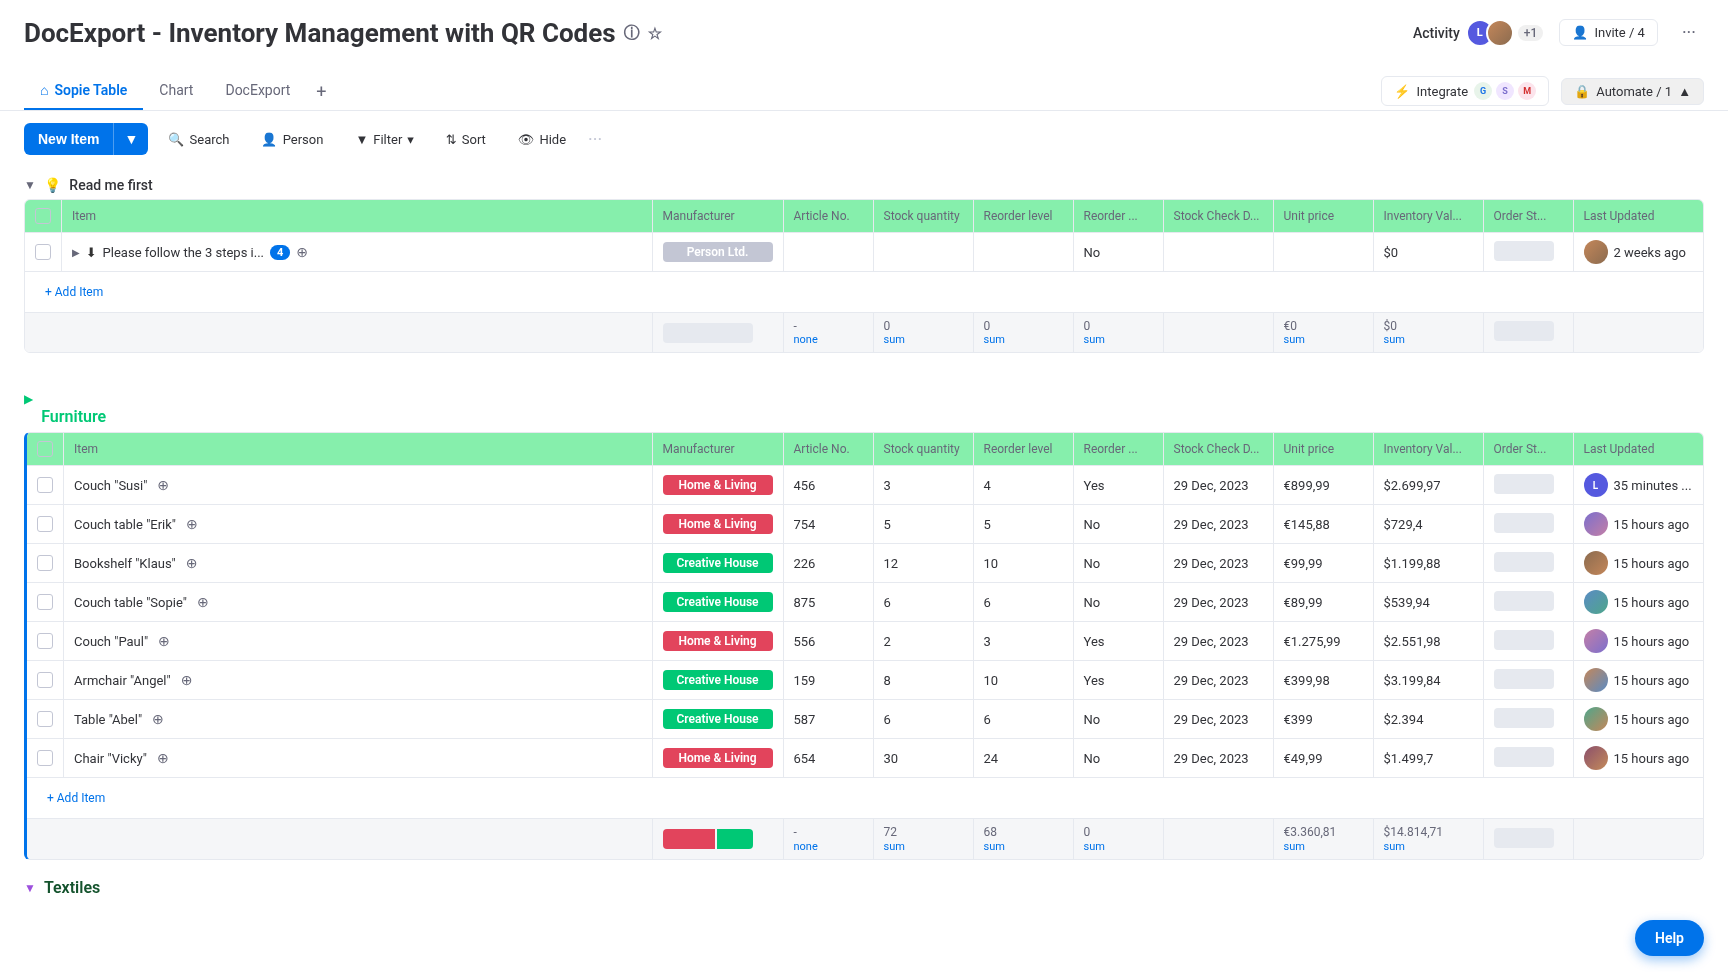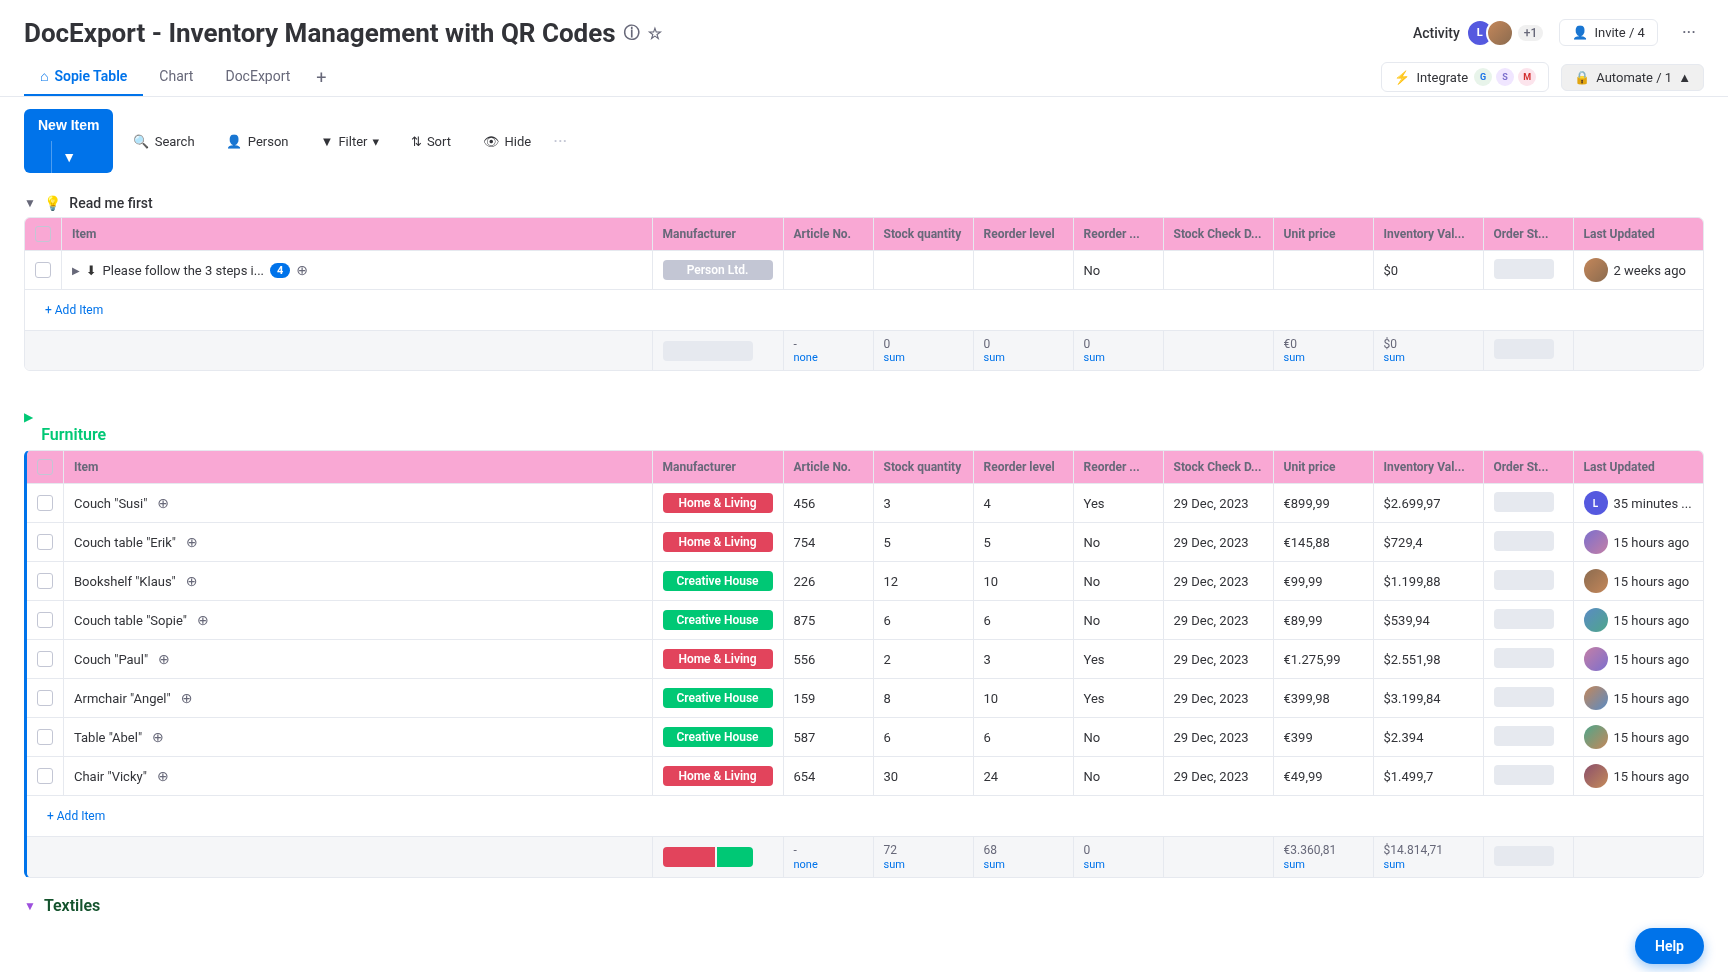--- a/index.html
+++ b/index.html
@@ -1,20 +1,20 @@
 <!DOCTYPE html>
 <html><head>
   <meta charset="utf-8">
   <style>
     * { box-sizing: border-box; margin: 0; padding: 0; }
     body { font-family: -apple-system, BlinkMacSystemFont, 'Segoe UI', Roboto, sans-serif; font-size: 13px; background: #fff; color: #323338; overflow: hidden; }
 
     
     .app-header { padding: 18px 24px 0 24px; }
-    .app-title { display: flex; align-items: center; gap: 8px; font-size: 26px; font-weight: 700; color: #323338; margin-bottom: 10px; }
+    .app-title { display: flex; align-items: center; gap: 8px; font-size: 26px; font-weight: 700; color: #323338; margin-bottom: 24px; }
     .header-right { display: flex; align-items: center; gap: 16px; position: absolute; top: 18px; right: 24px; }
     .activity-btn { display: flex; align-items: center; gap: 6px; font-size: 14px; color: #323338; cursor: pointer; font-weight: 500; }
     .avatar-group { display: flex; align-items: center; }
     .avatar { width: 28px; height: 28px; border-radius: 50%; display: flex; align-items: center; justify-content: center; font-size: 11px; font-weight: 700; color: #fff; border: 2px solid #fff; }
     .avatar-l { background: #5559df; margin-right: -8px; }
     .avatar-img { background: #c4c4c4; width: 28px; height: 28px; border-radius: 50%; border: 2px solid #fff; overflow: hidden; display: flex; align-items: center; justify-content: center; font-size: 10px; }
     .plus-badge { font-size: 12px; color: #676879; background: #f0f0f0; border-radius: 10px; padding: 1px 6px; margin-left: 4px; }
     .invite-btn { display: flex; align-items: center; gap: 6px; border: 1px solid #e6e9ef; border-radius: 6px; padding: 5px 12px; font-size: 13px; cursor: pointer; background: #fff; }
     .more-btn { padding: 4px 8px; cursor: pointer; color: #676879; font-size: 18px; }
 
@@ -23,40 +23,40 @@
     .tab { display: flex; align-items: center; gap: 6px; padding: 10px 16px; font-size: 14px; cursor: pointer; color: #676879; border-bottom: 2px solid transparent; white-space: nowrap; }
     .tab.active { color: #0073ea; border-bottom: 2px solid #0073ea; font-weight: 600; }
     .tab-home-icon { font-size: 14px; }
     .tab-add { color: #676879; font-size: 18px; padding: 8px 10px; cursor: pointer; }
     .tabs-right { margin-left: auto; display: flex; align-items: center; gap: 12px; }
     .integrate-btn, .automate-btn { display: flex; align-items: center; gap: 6px; font-size: 13px; padding: 5px 12px; border-radius: 6px; cursor: pointer; border: 1px solid #e6e9ef; background: #fff; }
     .automate-btn { background: #f0f0f0; }
 
     
     .toolbar { display: flex; align-items: center; gap: 8px; padding: 12px 24px; }
-    .new-item-btn { display: flex; align-items: center; background: #0073ea; color: #fff; border-radius: 6px; font-size: 14px; font-weight: 600; cursor: pointer; border: none; overflow: hidden; flex-direction: column; }
+    .new-item-btn { display: flex; align-items: center; background: #0073ea; color: #fff; border-radius: 6px; font-size: 14px; font-weight: 600; cursor: pointer; border: none; overflow: hidden; }
     .new-item-main { padding: 8px 14px; }
     .new-item-drop { padding: 8px 10px; border-left: 1px solid rgba(255,255,255,0.3); }
     .tool-btn { display: flex; align-items: center; gap: 5px; padding: 6px 12px; color: #323338; border-radius: 6px; cursor: pointer; font-size: 13px; }
     .tool-sep { color: #c3c6d4; padding: 0 2px; font-size: 18px; }
 
     
     .main-content { padding: 0 24px; height: calc(100vh - 130px); overflow-y: auto; }
 
     
     .section { margin-bottom: 8px; }
     .section-header { display: flex; align-items: center; gap: 8px; padding: 10px 0 6px 0; }
     .section-toggle { cursor: pointer; color: #676879; font-size: 12px; }
     .section-title { font-size: 16px; font-weight: 600; }
     .section-title.teal { color: #00c875; margin-top: 36px; }
 
     
     .table-wrap { border: 1px solid #e6e9ef; border-radius: 6px; overflow: hidden; margin-bottom: 6px; }
     .data-table { width: 100%; border-collapse: collapse; font-size: 13px; }
-    .data-table th { background: #f9a8d4; border-bottom: 1px solid #e6e9ef; border-right: 1px solid #e6e9ef; padding: 8px 10px; text-align: left; font-weight: 700; color: #676879; white-space: nowrap; font-size: 12px; }
+    .data-table th { background: #86efac; border-bottom: 1px solid #e6e9ef; border-right: 1px solid #e6e9ef; padding: 8px 10px; text-align: left; font-weight: 400; color: #676879; white-space: nowrap; font-size: 12px; }
     .data-table td { border-bottom: 1px solid #e6e9ef; border-right: 1px solid #e6e9ef; padding: 7px 10px; vertical-align: middle; white-space: nowrap; }
     .data-table tr:last-child td { border-bottom: none; }
     .data-table th:last-child, .data-table td:last-child { border-right: none; }
 
     .col-check { width: 36px; }
     .col-item { min-width: 220px; max-width: 320px; }
     .col-manufacturer { width: 130px; }
     .col-article { width: 90px; }
     .col-stock { width: 100px; }
     .col-reorder-level { width: 100px; }
@@ -83,21 +83,21 @@
     .sum-label { color: #0073ea; font-size: 11px; display: block; }
 
     
     .row-avatar { width: 24px; height: 24px; border-radius: 50%; background: #c4c4c4; display: flex; align-items: center; justify-content: center; font-size: 10px; color: #fff; font-weight: 600; }
     .row-avatar-img { width: 24px; height: 24px; border-radius: 50%; background: linear-gradient(135deg, #c4875a, #8b6b4f); }
 
     
     .order-status-gray { background: #e6e9ef; border-radius: 4px; height: 20px; width: 60px; display: inline-block; }
 
     
-    .help-btn { position: fixed; bottom: 8px; right: 24px; background: #0073ea; color: #fff; border-radius: 50px; padding: 10px 20px; font-size: 14px; font-weight: 600; cursor: pointer; box-shadow: 0 4px 12px rgba(0,115,234,0.4); }
+    .help-btn { position: fixed; bottom: 16px; right: 24px; background: #0073ea; color: #fff; border-radius: 50px; padding: 10px 20px; font-size: 14px; font-weight: 600; cursor: pointer; box-shadow: 0 4px 12px rgba(0,115,234,0.4); }
 
     
     .section-title.read-me { color: #323338; font-size: 14px; font-weight: 500; }
 
     .info-icon { color: #ffcb00; font-size: 14px; }
 
     
     .integrate-icons { display: flex; gap: 4px; align-items: center; }
     .int-icon { width: 18px; height: 18px; border-radius: 50%; font-size: 9px; display: flex; align-items: center; justify-content: center; font-weight: 700; }
     .int-icon-g { background: #e8f4ea; color: #1a73e8; }

